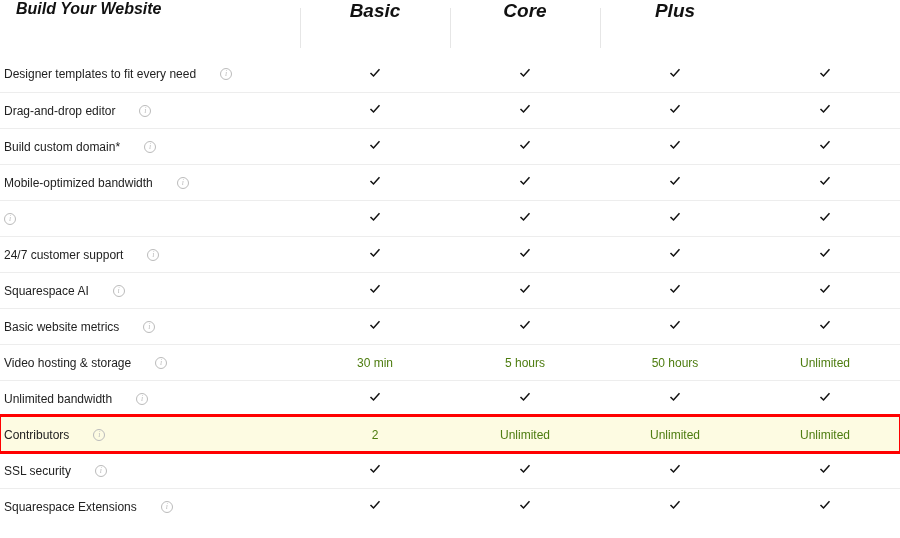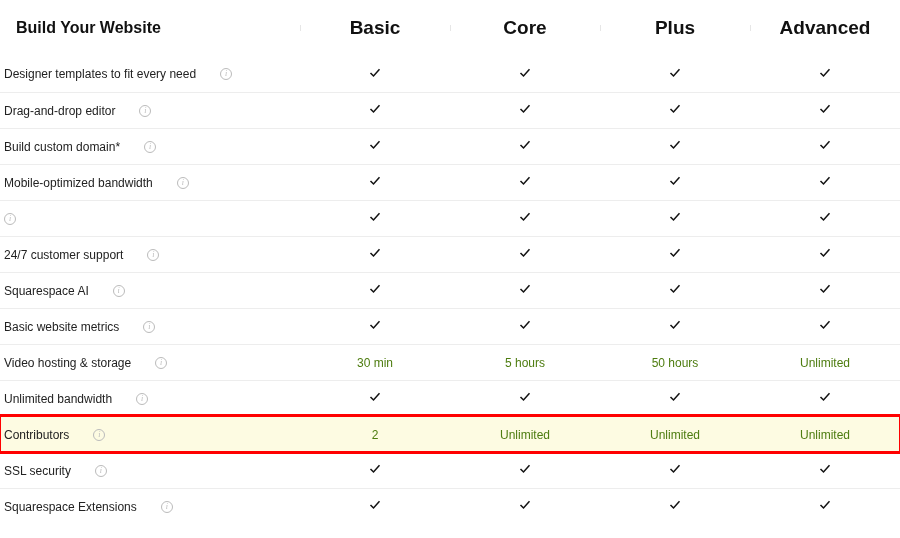--- a/index.html
+++ b/index.html
@@ -1,18 +1,18 @@
 <!DOCTYPE html>
 <html><head>
 <meta charset="utf-8">
 <style>
   * { box-sizing: border-box; margin: 0; padding: 0; }
   html, body { width: 900px; height: 538px; font-family: -apple-system, BlinkMacSystemFont, "Segoe UI", Helvetica, Arial, sans-serif; color: #111; background: #fff; }
   .table { display: flex; flex-direction: column; width: 100%; }
-  .header-row { display: flex; align-items: center; height: 56px; }
+  .header-row { display: flex; height: 56px; font-style: italic; }
   .header-title { flex: 0 0 300px; padding-left: 16px; font-weight: 700; font-size: 16px; }
   .header-plan { flex: 0 0 150px; text-align: center; font-weight: 700; font-size: 19px; padding: 0 6px; }
   .vsep { position: relative; }
   .vsep::before { content: ""; position: absolute; top: 8px; bottom: 8px; left: 0; width: 1px; background: #e6e6e6; }
   .row { display: flex; align-items: center; height: 36px; border-top: 1px solid #ededed; font-size: 12px; }
   .row.first { border-top: none; }
   .row .label { flex: 0 0 300px; padding-left: 4px; display: flex; align-items: center; gap: 24px; color: #222; }
   .row .cell { flex: 0 0 150px; text-align: center; color: #4d7c0f; }
   .check { display: inline-block; width: 12px; height: 12px; }
   .check svg { width: 12px; height: 12px; display: block; }
@@ -22,21 +22,20 @@
 </head>
 <body>
 
 <div class="table">
 
   <div class="header-row">
     <div class="header-title">Build Your Website</div>
     <div class="header-plan vsep">Basic</div>
     <div class="header-plan vsep">Core</div>
     <div class="header-plan vsep">Plus</div>
-    <div class="header-plan vsep">Advanced</div>
   </div>
 
   <div id="rows">
       <div class="row first">
         <div class="label">
           <span>Designer templates to fit every need</span>
           <span class="info">i</span>
         </div>
         <div class="cell"><span class="check"><svg viewBox="0 0 16 16">
               <path d="M2 8 L6 12 L14 3" fill="none" stroke="#111" stroke-width="2"></path>

